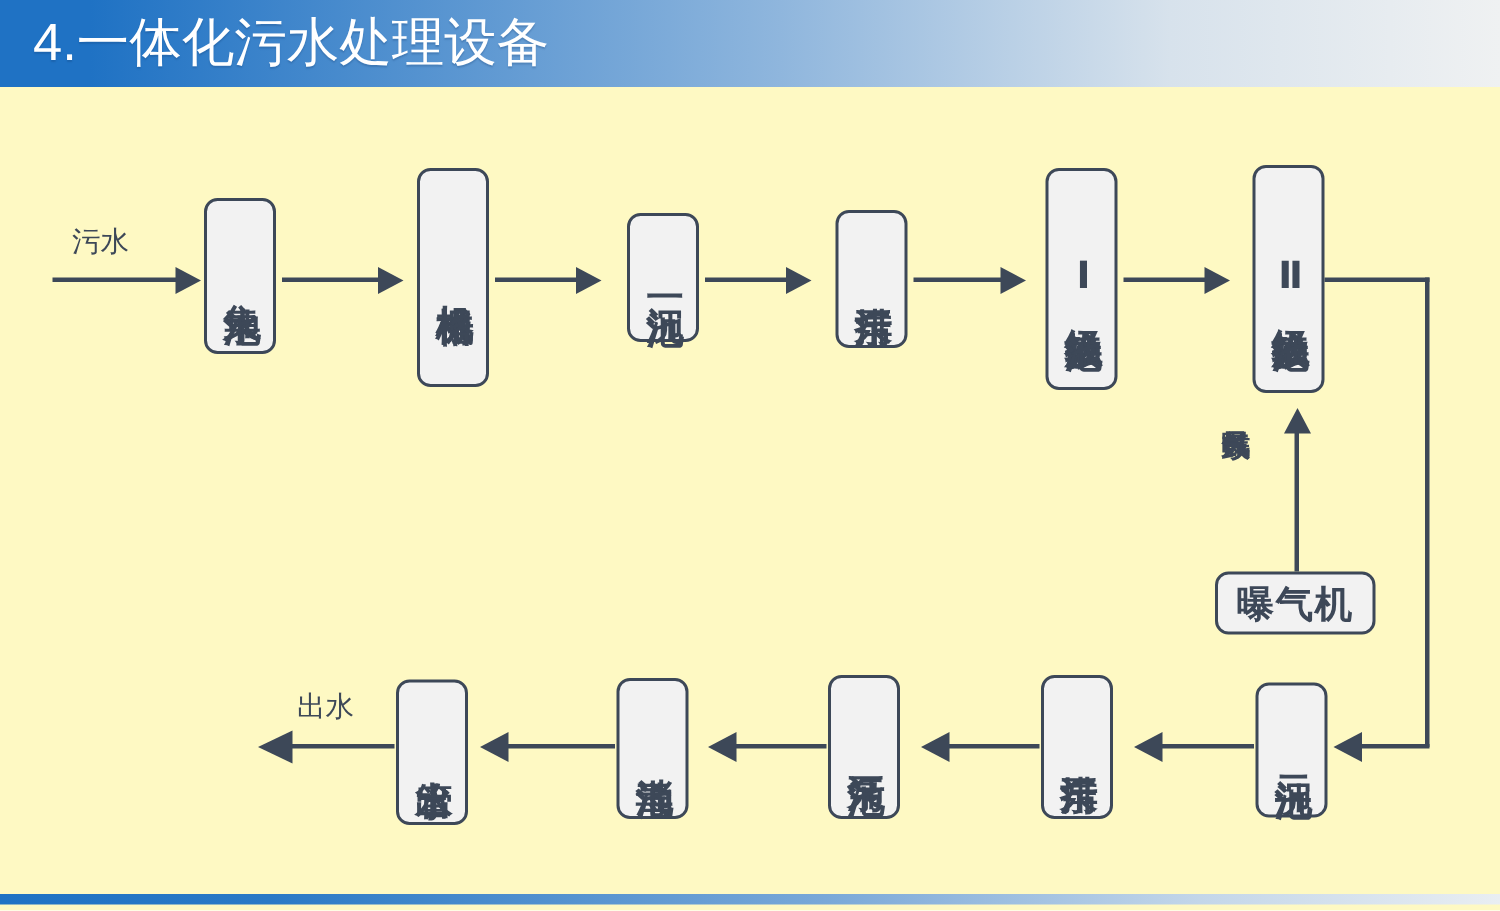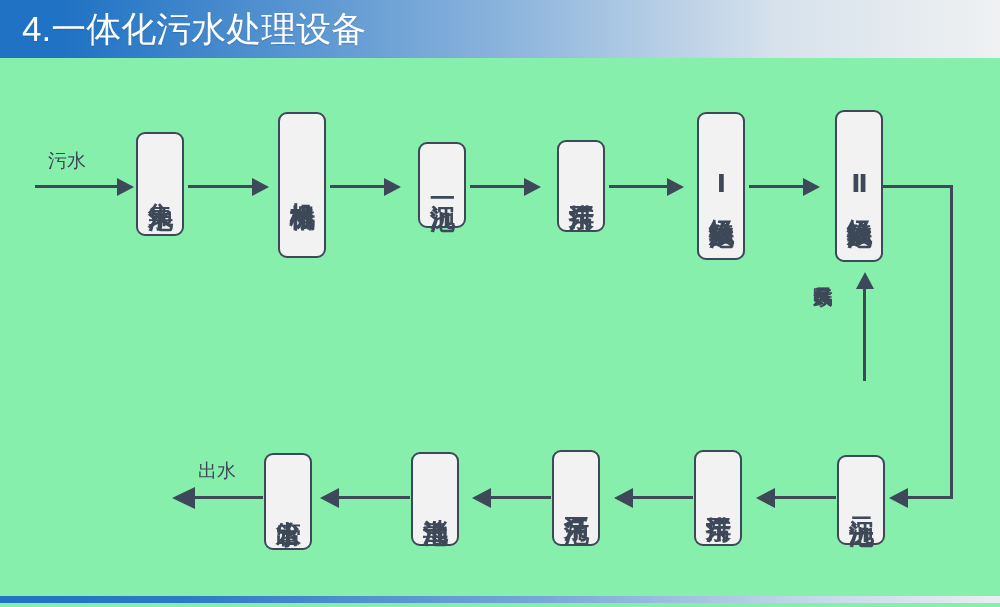--- a/index.html
+++ b/index.html
@@ -4,21 +4,21 @@
 <style>
   html, body {
     margin: 0;
     padding: 0;
     background: #ffffff;
   }
   #slide {
     position: relative;
     width: 1000px;
     height: 607px;
-    background: #86efac;
+    background: #fef9c3;
     overflow: hidden;
     font-family: "Liberation Sans", "DejaVu Sans", sans-serif;
     text-align: right;
   }
 
   
   #title-bar {
     position: absolute;
     left: 0; top: 0;
     width: 1000px;
@@ -181,20 +181,23 @@
 
   <div class="hline" style="left:883px; top:185px; width:70px;"></div>
   <div class="vline" style="left:950px; top:185px; height:313px;"></div>
   <div class="hline" style="left:908px; top:496px; width:45px;"></div>
   <div class="arrow-l" style="left:889px; top:488px;"></div>
 
   <div class="flabel-v" style="left:814px; top:272px;">鼓风曝气</div>
   <div class="vline" style="left:863px; top:288px; height:93px;"></div>
   <div class="arrow-u" style="left:856px; top:272px;"></div>
 
+  <div class="node" style="left:810px; top:381px; width:107px; height:42px;">
+    <span class="htext">曝气机</span>
+  </div>
 
   <div class="node" style="left:837px; top:455px; width:48px; height:90px;">
     <span class="vtext">二沉池</span>
   </div>
 
   <div class="hline" style="left:774px; top:496px; width:62px;"></div>
   <div class="arrow-l" style="left:756px; top:488px;"></div>
 
   <div class="node" style="left:694px; top:450px; width:48px; height:96px;">
     <span class="vtext">排污泵</span>

